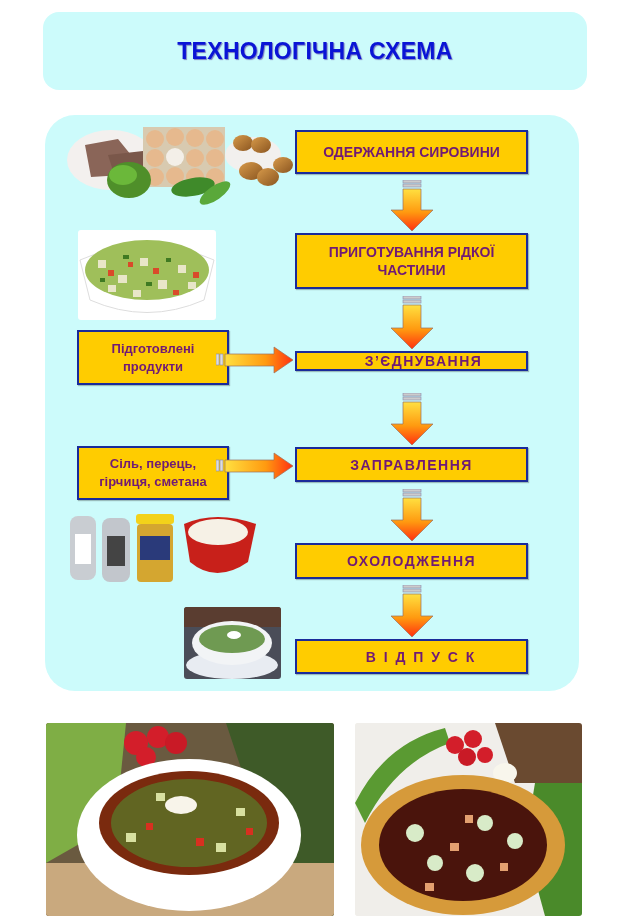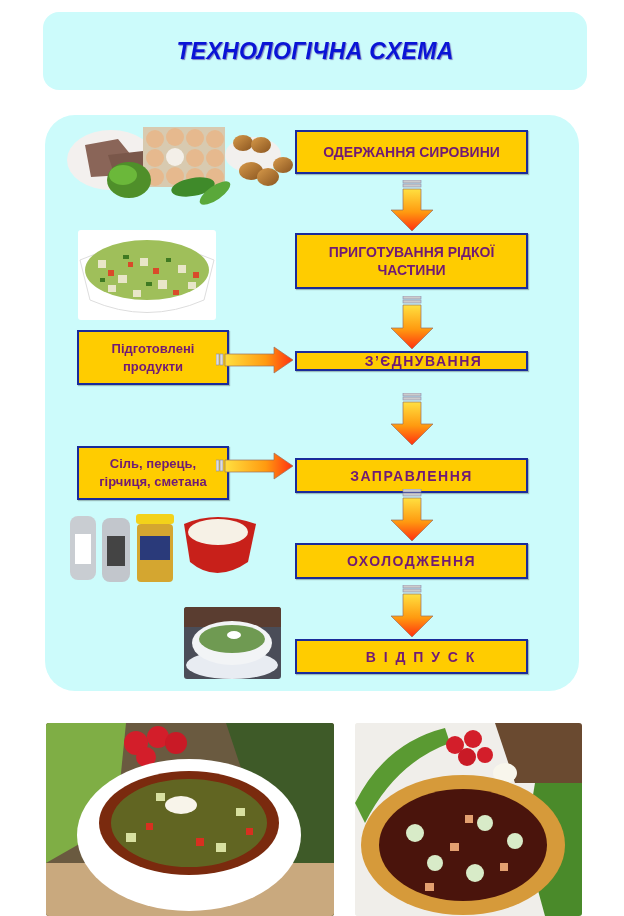--- a/index.html
+++ b/index.html
@@ -1,17 +1,17 @@
 <!DOCTYPE html>
 <html><head>
 <meta charset="utf-8">
 <style>
   html,body{margin:0;padding:0;}
   body{width:624px;height:916px;background:#ffffff;position:relative;overflow:hidden;font-family:"Liberation Sans",sans-serif;}
-  .title-box{position:absolute;left:43px;top:12px;width:544px;height:78px;background:#ccfbfb;border-radius:16px;display:flex;flex-direction:row;align-items:center;justify-content:center;font-style:italic;}
+  .title-box{position:absolute;left:43px;top:12px;width:544px;height:78px;background:#ccfbfb;border-radius:16px;display:flex;flex-direction:row;align-items:center;justify-content:center;}
   .title-line{color:#0a14d6;font-weight:bold;font-size:23px;line-height:29px;letter-spacing:0.3px;text-shadow:1px 1px 1px #7a7fc0;}
   .panel{position:absolute;left:45px;top:115px;width:534px;height:576px;background:#ccfbfb;border-radius:30px;}
   .step{position:absolute;background:#ffcc00;border:2px solid #1a2a9a;box-sizing:border-box;display:flex;align-items:center;justify-content:center;text-align:center;font-weight:bold;color:#701a75;font-size:14px;line-height:18px;box-shadow:1px 1px 1px rgba(0,0,0,0.25);}
   .main{left:295px;width:233px;}
   .side{left:77px;width:152px;font-size:13px;line-height:18px;}
   .varrow{position:absolute;width:46px;}
   .harrow{position:absolute;height:28px;}
   .photo{position:absolute;border-radius:3px;overflow:hidden;}
 </style>
 </head>
@@ -131,21 +131,21 @@
 
 <div class="step main" style="top:130px;height:44px;">
   <span>ОДЕРЖАННЯ СИРОВИНИ</span>
 </div>
 <div class="step main" style="top:233px;height:56px;padding:0 12px;">
   <span>ПРИГОТУВАННЯ РІДКОЇ ЧАСТИНИ</span>
 </div>
 <div class="step main" style="top:351px;height:20px;letter-spacing:1.5px;padding-left:24px;">
   <span>З’ЄДНУВАННЯ</span>
 </div>
-<div class="step main" style="top:458px;height:35px;letter-spacing:1.5px;">
+<div class="step main" style="top:447px;height:35px;letter-spacing:1.5px;">
   <span>ЗАПРАВЛЕННЯ</span>
 </div>
 <div class="step main" style="top:543px;height:36px;letter-spacing:1.5px;">
   <span>ОХОЛОДЖЕННЯ</span>
 </div>
 <div class="step main" style="top:639px;height:35px;letter-spacing:2px;padding-left:19px;">
   <span>В І Д П У С К</span>
 </div>
 
 <div class="step side" style="top:330px;height:55px;padding:0 10px;">

